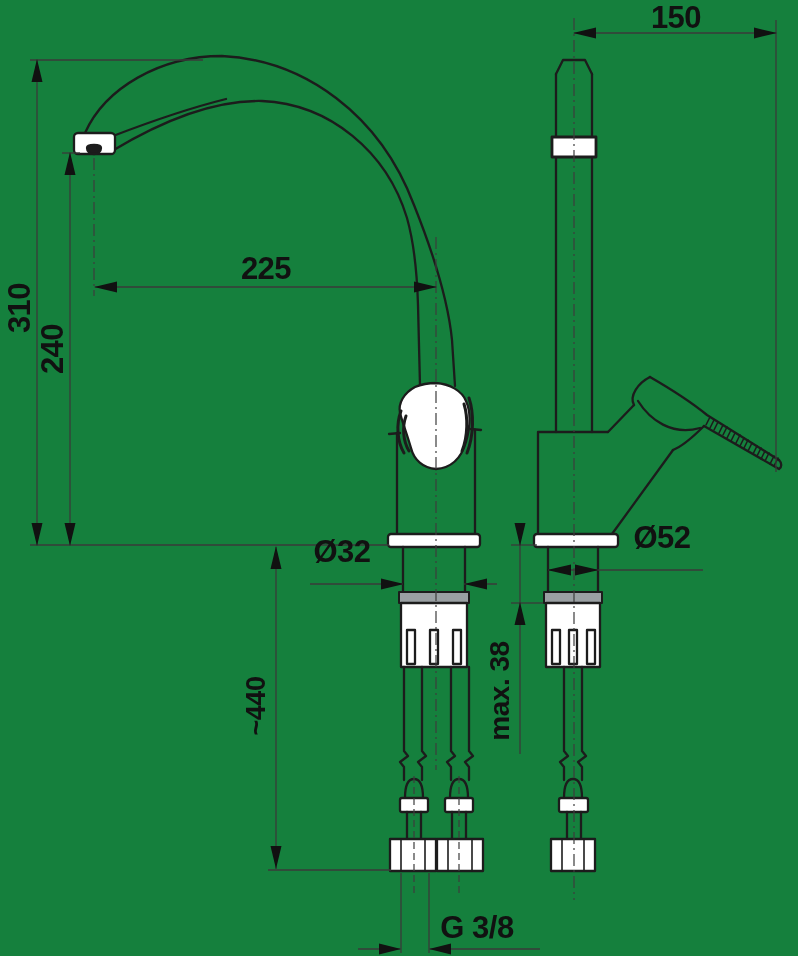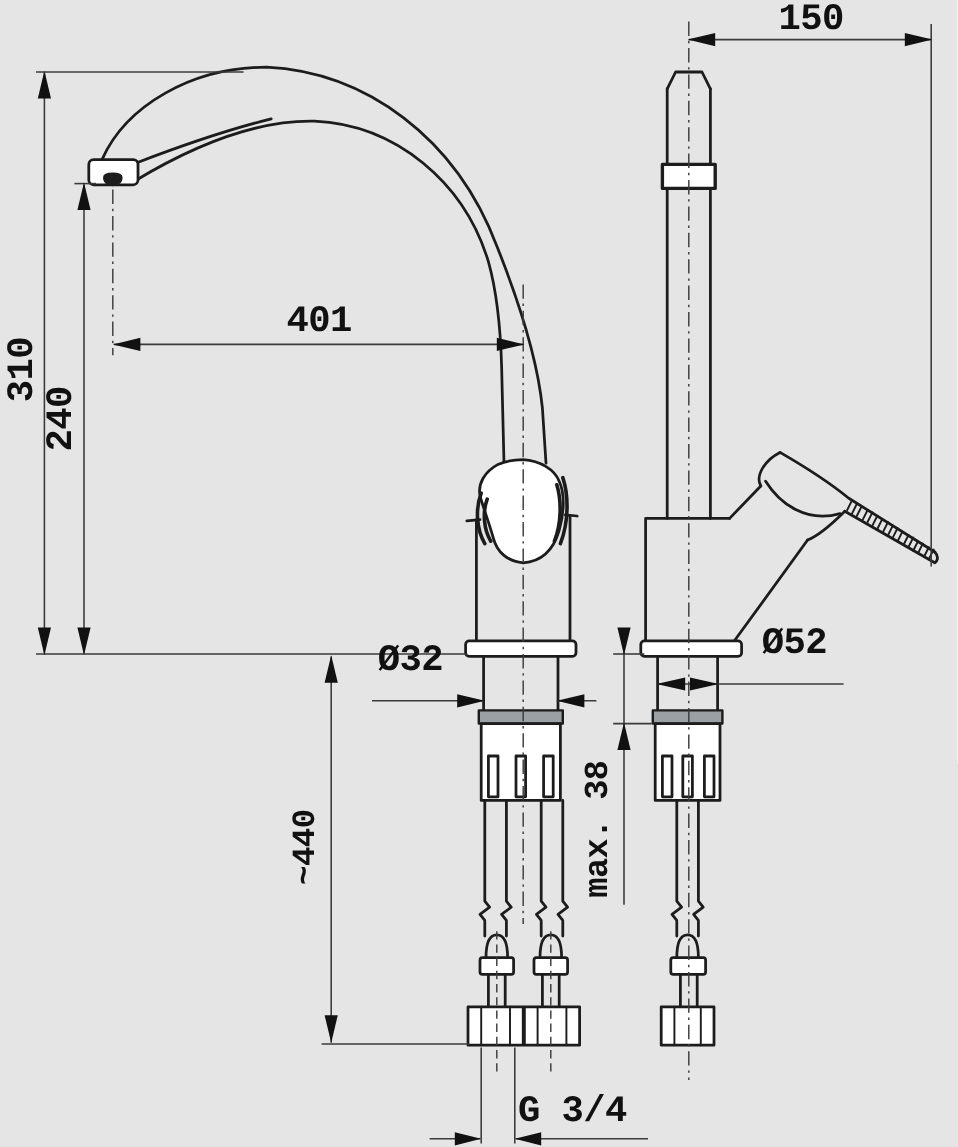--- a/index.html
+++ b/index.html
@@ -1,20 +1,20 @@
 <!DOCTYPE html>
 <html><head>
 <meta charset="utf-8">
 <style>
   html,body{margin:0;padding:0;background:#ffffff;}
   .sheet{
     position:relative;
     width:798px;height:956px;
-    background:#e5e5e5;
-    font-family:Liberation Mono, monospace;
+    background:#15803d;
+    font-family:Liberation Sans, sans-serif;
     overflow:hidden;
   }
   .sheet svg{position:absolute;left:0;top:0;}
   .dim{
     position:absolute;
     color:#111;
     font-weight:700;
     font-size:31px;
     letter-spacing:-0.5px;
     white-space:nowrap;
@@ -196,22 +196,22 @@
       <polygon points="520,602 514.5,625 525.5,625"></polygon>
       <polygon points="276,546 270.5,569 281.5,569"></polygon>
       <polygon points="276,869 270.5,846 281.5,846"></polygon>
       <polygon points="401,949 379,943.5 379,954.5"></polygon>
       <polygon points="429,949 451,943.5 451,954.5"></polygon>
     </g>
   </g>
 </svg>
 
 <div class="dim" style="left:676px;top:17px;">150</div>
-<div class="dim" style="left:266px;top:268px;">401</div>
+<div class="dim" style="left:266px;top:268px;">225</div>
 <div class="dim vert" style="left:19px;top:308px;">310</div>
 <div class="dim vert" style="left:52px;top:349px;">240</div>
 <div class="dim vert small" style="left:256px;top:706px;">~440</div>
 <div class="dim vert med" style="left:500px;top:691px;">max. 38</div>
 <div class="dim" style="left:342px;top:551px;">Ø32</div>
 <div class="dim" style="left:662px;top:537px;text-align:right;">Ø52</div>
-<div class="dim" style="left:477px;top:927px;">G 3/4</div>
+<div class="dim" style="left:477px;top:927px;">G 3/8</div>
 
 </div>
 
 </body></html>

